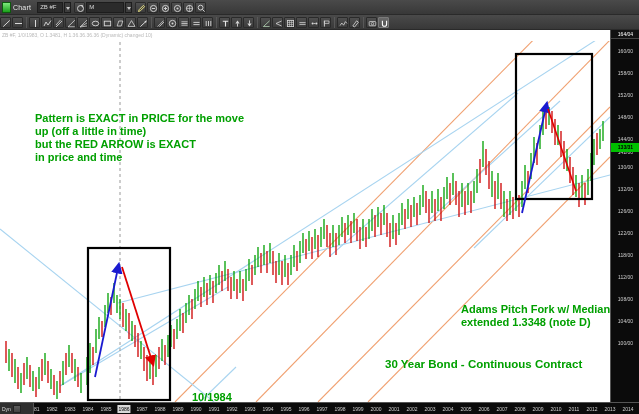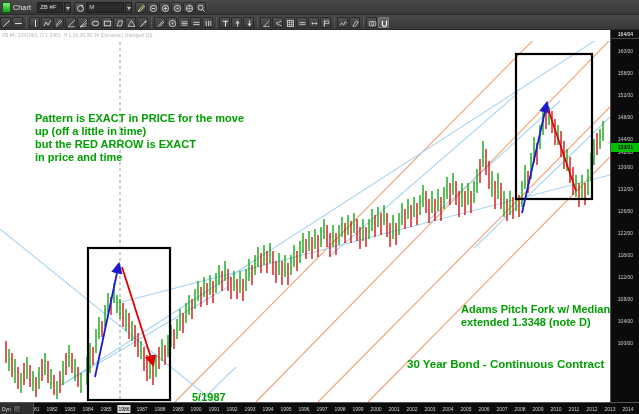--- a/index.html
+++ b/index.html
@@ -112,21 +112,21 @@
   }
 
   
   .note {
     position: absolute; color: #00a000; font-weight: bold;
     font-size: 11px; line-height: 13px; white-space: pre;
     font-family: "Liberation Sans", sans-serif;
   }
   #note-pattern { left: 35px; top: 71px; }
   #note-pitchfork { left: 423px; top: 262px; margin-left: 38px; }
-  #note-bond { left: 385px; top: 317px; font-size: 11.5px; margin-left: 22px; }
+  #note-bond { left: 385px; top: 317px; font-size: 11.5px; }
   #note-1987 { left: 192px; top: 350px; font-size: 11px; }
 </style>
 </head>
 <body>
 
 <div id="app">
 
   <div class="tbrow" id="tbrow1">
     <div class="tb-logo"></div>
     <div class="tb-title">Chart</div>
@@ -994,21 +994,21 @@
       <path d="M548 68 L576 150" stroke="#e00000" stroke-width="1.6" fill="none"></path>
     </svg>
 
     <div class="note" id="note-pattern">Pattern is EXACT in PRICE for the move
 up (off a little in time)
 but the RED ARROW is EXACT
 in price and time</div>
     <div class="note" id="note-pitchfork">Adams Pitch Fork w/ Median
 extended 1.3348 (note D)</div>
     <div class="note" id="note-bond">30 Year Bond - Continuous Contract</div>
-    <div class="note" id="note-1987">5/1987</div>
+    <div class="note" id="note-1987">10/1984</div>
 
   </div>
 
   <div id="yaxis">
     <div id="ycursor" style="color:#fff;font-size:5px;line-height:9px;text-align:center;">164/04</div>
     <div class="ytick" style="top:17px">160/00</div>
     <div class="ytick" style="top:39px">158/00</div>
     <div class="ytick" style="top:61px">152/00</div>
     <div class="ytick" style="top:83px">148/00</div>
     <div class="ytick" style="top:105px">144/00</div>

